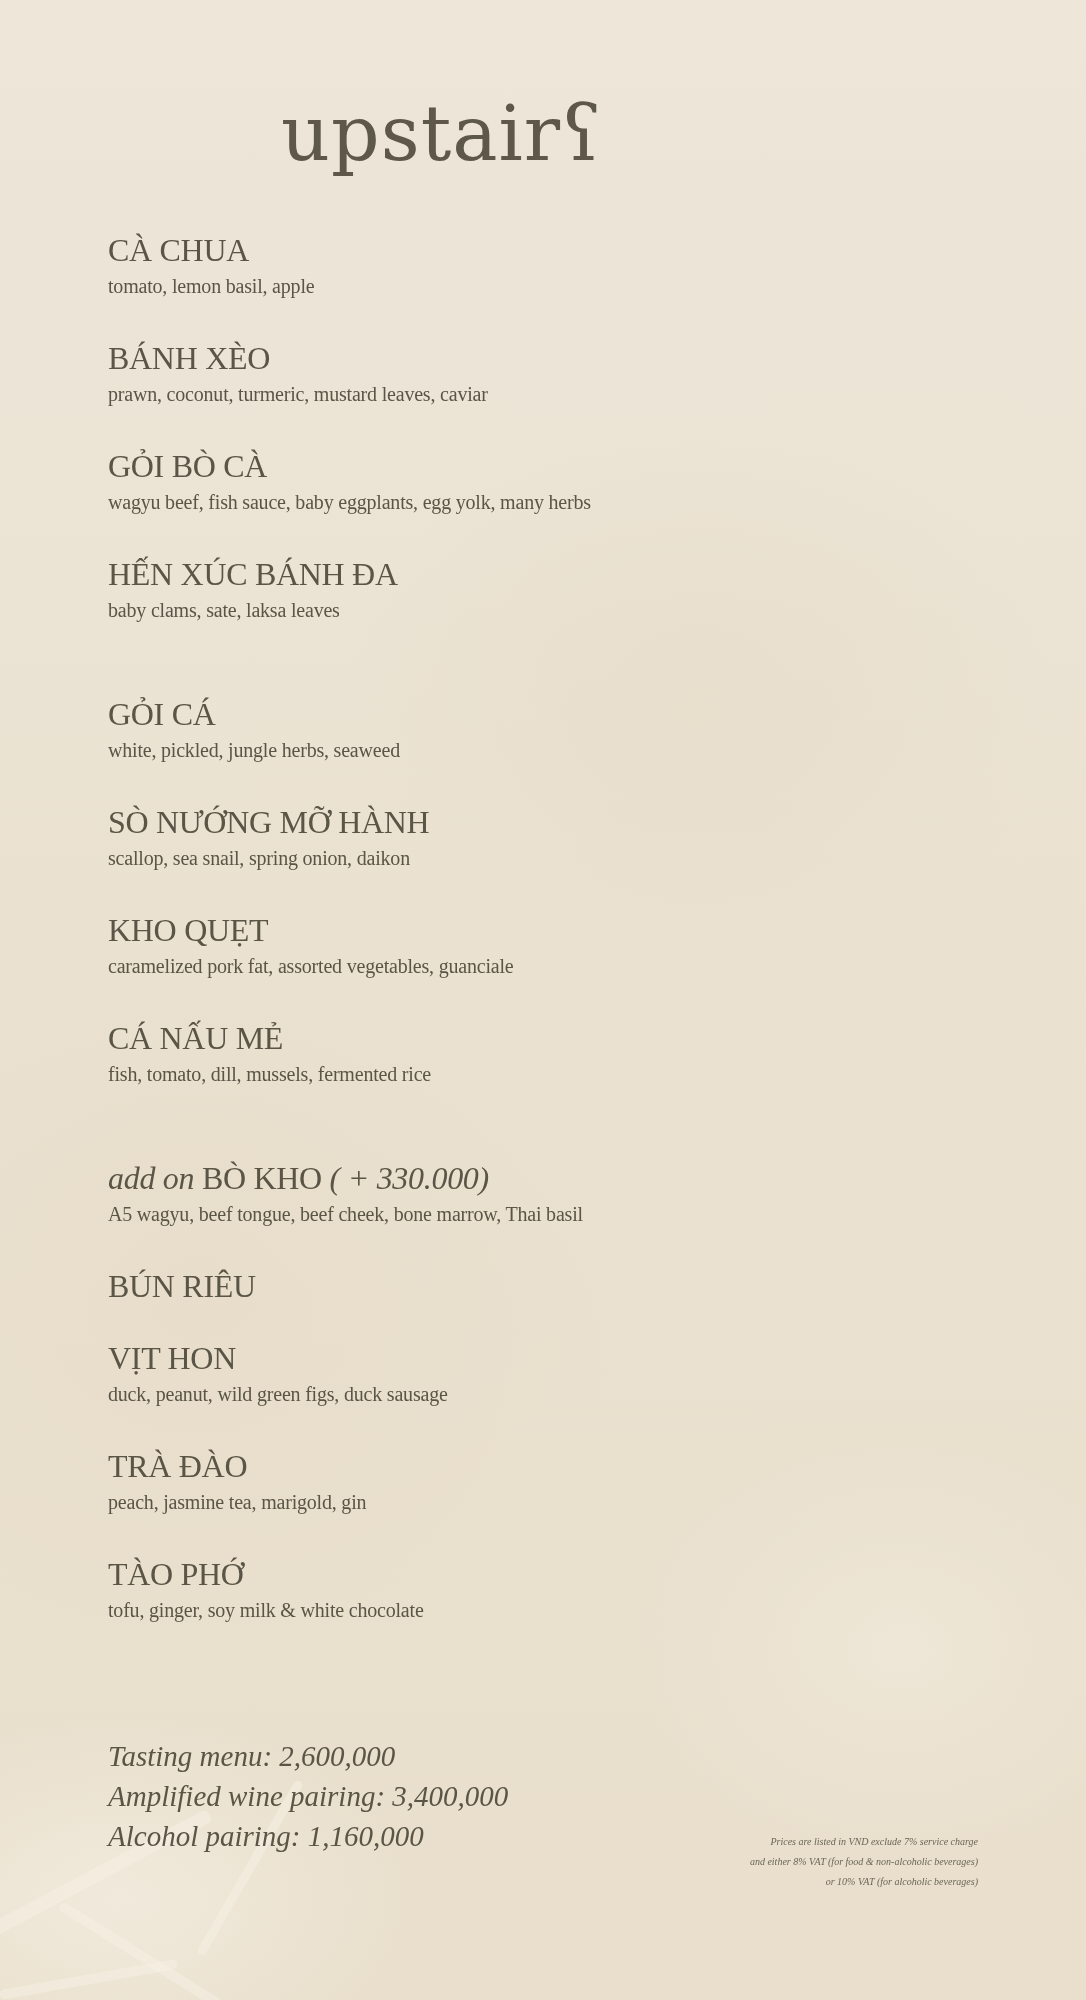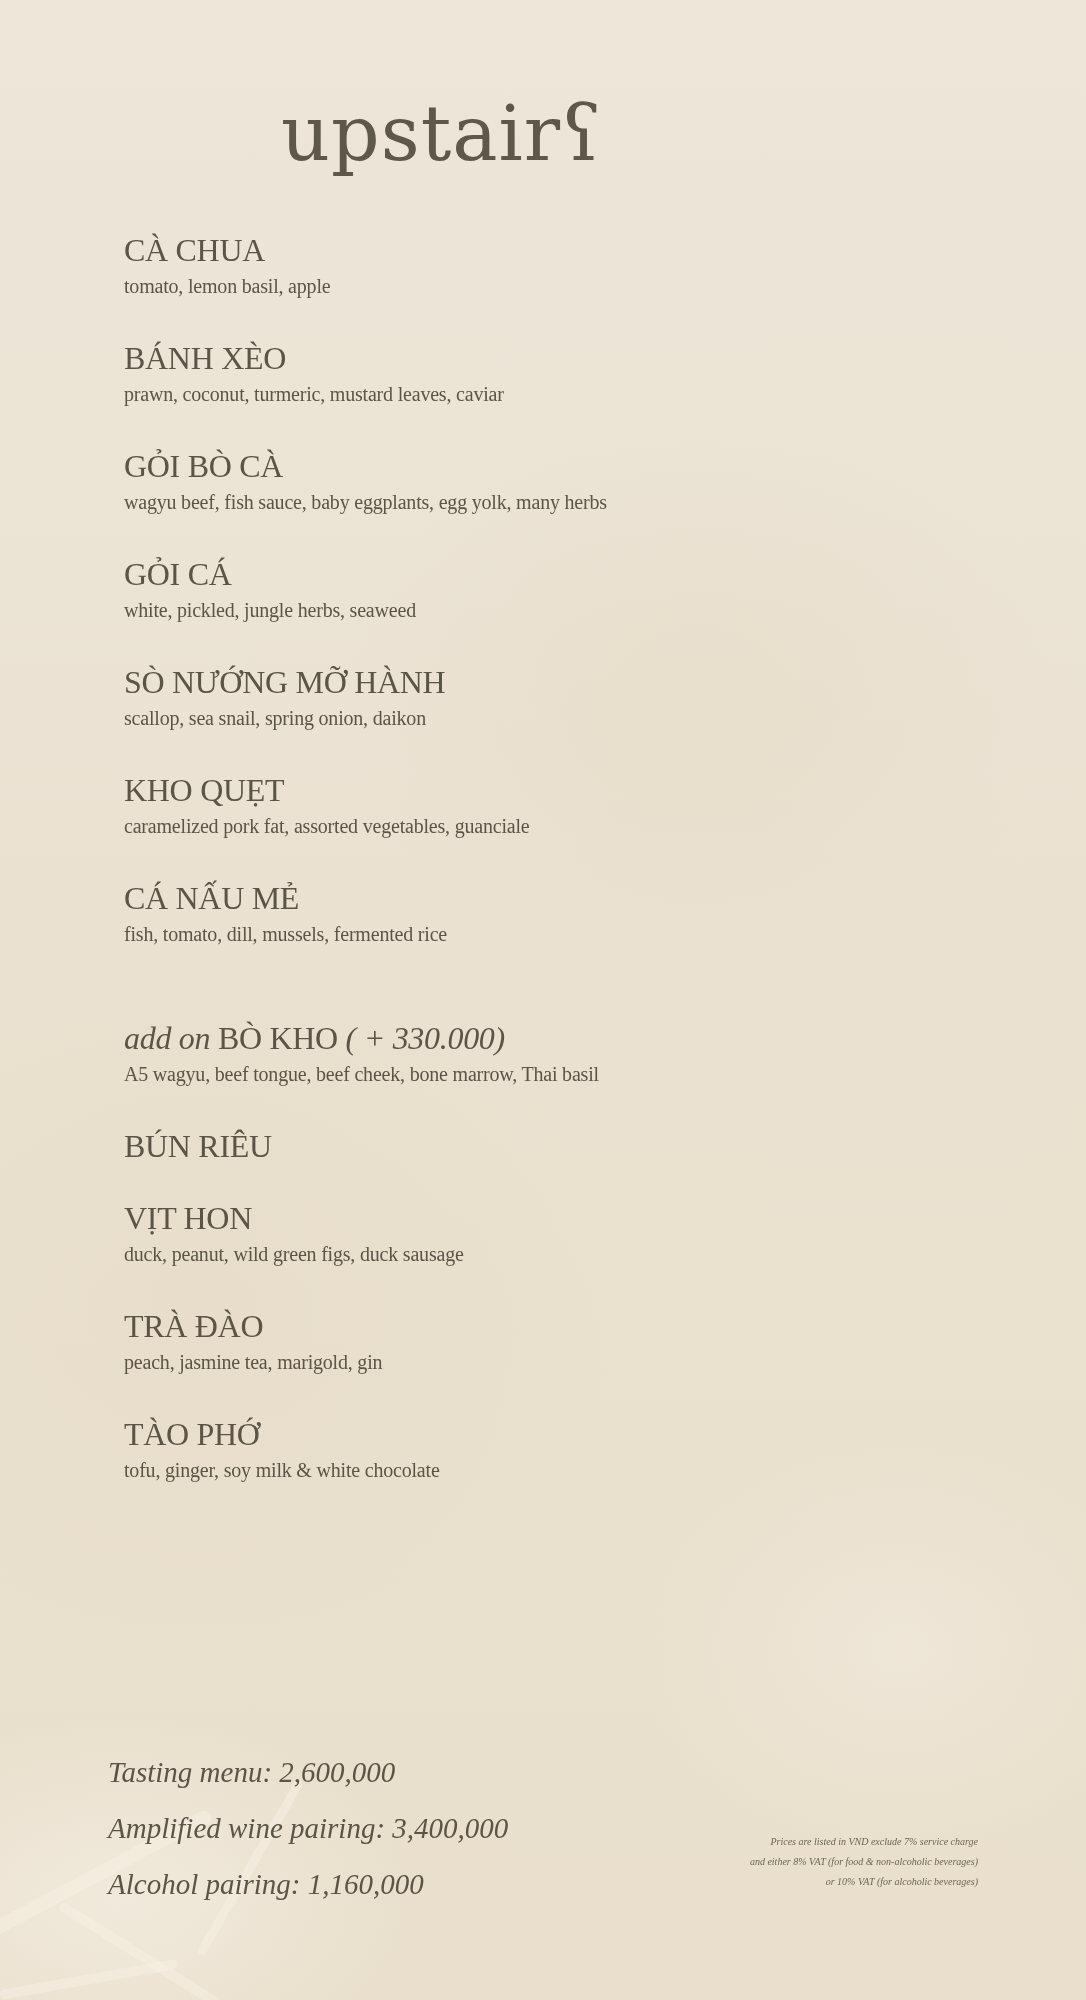--- a/index.html
+++ b/index.html
@@ -39,21 +39,21 @@
       color: #5e584a;
       line-height: 1;
     }
     .menu {
       position: absolute;
       left: 108px;
       top: 232px;
       width: 900px;
     }
     .course {
-      margin: 0 0 36px 16px;
+      margin: 0 0 36px 0;
     }
     .course.gap-after {
       margin-bottom: 68px;
     }
     .dish-name {
       font-size: 32px;
       line-height: 36px;
       letter-spacing: -0.3px;
       color: #5a5546;
       white-space: nowrap;
@@ -75,21 +75,20 @@
       position: absolute;
       left: 108px;
       top: 1736px;
       font-style: italic;
       font-size: 29px;
       line-height: 40px;
       color: #5a5546;
     }
     .pricing div {
       white-space: nowrap;
-      margin-top: 16px;
     }
     .footnote {
       position: absolute;
       right: 108px;
       top: 1832px;
       text-align: right;
       font-style: italic;
       font-size: 10px;
       line-height: 20px;
       color: #6c6656;
@@ -115,20 +114,24 @@
     <div class="dish-name">CÀ CHUA</div>
     <div class="dish-desc">tomato, lemon basil, apple</div>
   </div>
   <div class="course">
     <div class="dish-name">BÁNH XÈO</div>
     <div class="dish-desc">prawn, coconut, turmeric, mustard leaves, caviar</div>
   </div>
   <div class="course">
     <div class="dish-name">GỎI BÒ CÀ</div>
     <div class="dish-desc">wagyu beef, fish sauce, baby eggplants, egg yolk, many herbs</div>
+  </div>
+  <div class="course gap-after">
+    <div class="dish-name">HẾN XÚC BÁNH ĐA</div>
+    <div class="dish-desc">baby clams, sate, laksa leaves</div>
   </div>
   <div class="course">
     <div class="dish-name">GỎI CÁ</div>
     <div class="dish-desc">white, pickled, jungle herbs, seaweed</div>
   </div>
   <div class="course">
     <div class="dish-name">SÒ NƯỚNG MỠ HÀNH</div>
     <div class="dish-desc">scallop, sea snail, spring onion, daikon</div>
   </div>
   <div class="course">

